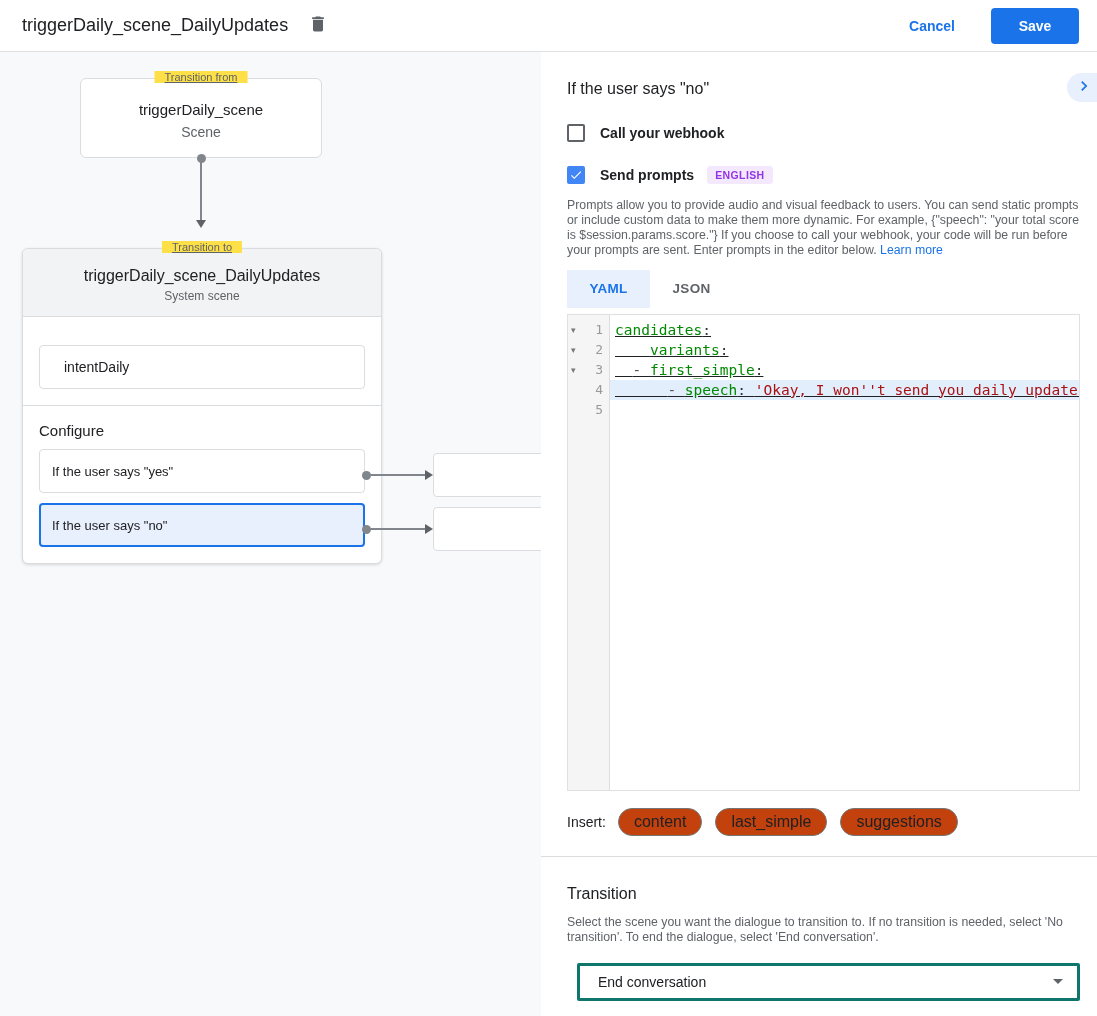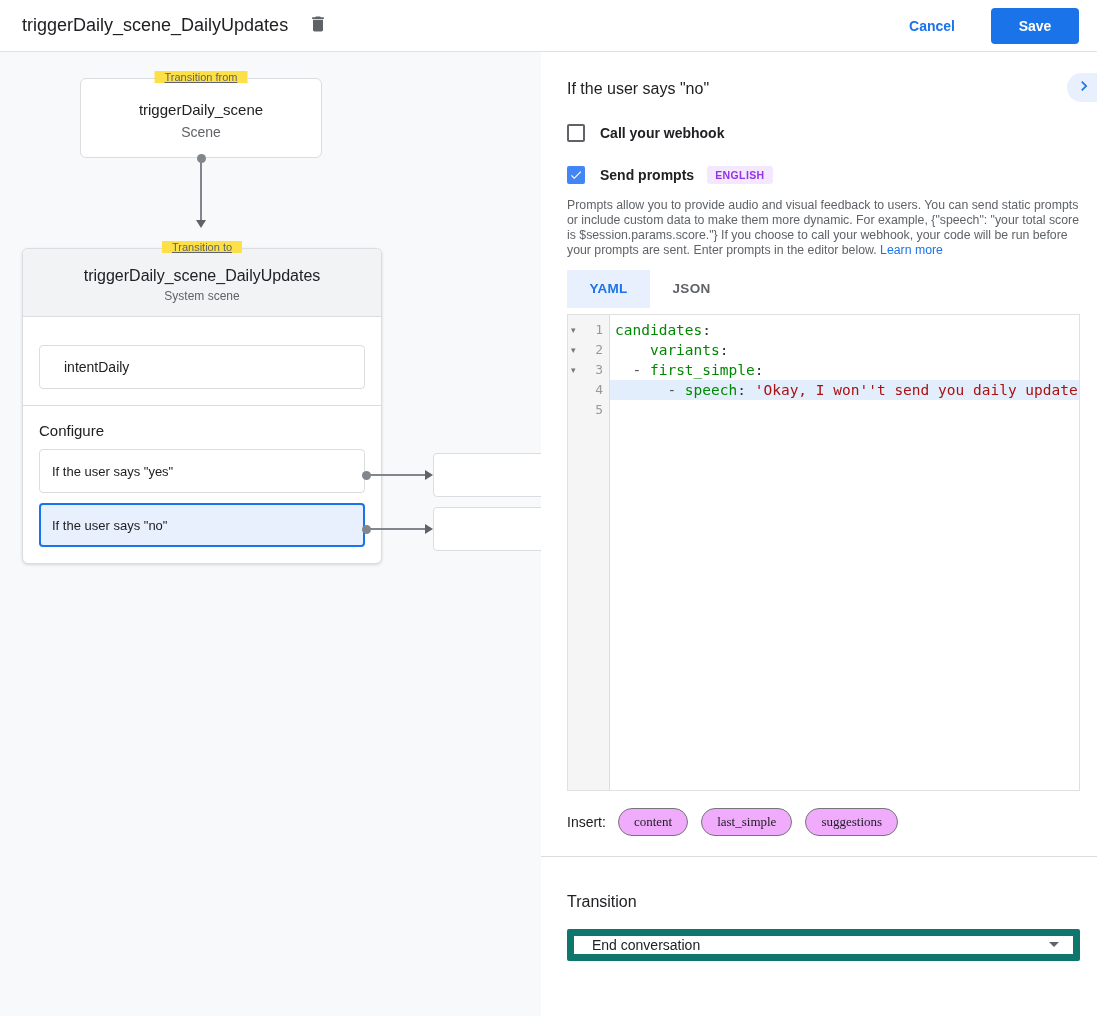--- a/index.html
+++ b/index.html
@@ -81,39 +81,39 @@
   .tab.active { background:#e8f0fe; color:#1a73e8; }
 
   
   .editor { margin-top:6px; height:477px; border:1px solid #e0e0e0; display:flex; background:#fff; }
   .gutter { width:42px; background:#f5f5f5; border-right:1px solid #ddd; padding-top:5px; flex:none; }
   .gutter-line { display:flex; align-items:center; height:20px; }
   .fold { width:16px; padding-left:3px; font-size:9px; color:#777; line-height:20px; }
   .lnum { flex:1; text-align:right; padding-right:6px; color:#999;
     font-family:"DejaVu Sans Mono", monospace; font-size:13px; }
   .code { flex:1; overflow:hidden; padding-top:5px; font-family:"DejaVu Sans Mono", monospace;
-    font-size:14.5px; cursor:text; }
+    font-size:14.5px; cursor:text;text-decoration:underline; }
   .code-line { height:20px; line-height:20px; white-space:pre; padding-left:5px; }
   .code-line.hl { background:#e3eefd; }
   .tok-key { color:#008800; }
   .tok-string { color:#aa1111; }
   .tok-meta { color:#555555; }
   .tok-plain { color:#333333; }
 
   .insert-row { display:flex; align-items:center; margin-top:17px; }
   .insert-label { font-size:14px; color:#202124; }
   .chips { display:flex; margin-left:12px; gap:13px; }
-  .chip { height:28px; padding:0 15px; border:1px solid #747775; border-radius:14px; background:#f0abfc;
-    font-size:13px; color:#202124; font-family:Liberation Serif, serif; cursor:pointer; }
+  .chip { height:28px; padding:0 15px; border:1px solid #747775; border-radius:14px; background:#c2410c;
+    font-size:16px; color:#202124; font-family:Liberation Sans, sans-serif; cursor:pointer; }
 
   .section-divider { border-top:1px solid #dadce0; margin:20px -17px 0 -26px; }
-  .transition-heading { margin-top:36px; font-size:16px; color:#202124; }
+  .transition-heading { margin-top:28px; font-size:16px; color:#202124; }
   .transition-desc { margin-top:12px; font-size:12.3px; line-height:15px; color:#5f6368; }
-  .dropdown { margin-top:18px; height:32px; border:7px solid #0f766e; border-radius:2px; background:#fff;
-    display:flex; align-items:center; justify-content:space-between; padding:0 14px 0 18px; cursor:pointer; }
+  .dropdown { margin-top:18px; height:38px; border:3px solid #0f766e; border-radius:2px; background:#fff;
+    display:flex; align-items:center; justify-content:space-between; padding:0 14px 0 18px; cursor:pointer;margin-left:10px; }
   .dropdown-value { font-size:14px; color:#202124; }
   .caret-down { width:0; height:0; border-left:5px solid transparent; border-right:5px solid transparent;
     border-top:5.5px solid #5f6368; }
 </style>
 </head>
 <body>
 
 <header class="app-header">
   <div class="app-title">triggerDaily_scene_DailyUpdates</div>
   <button class="trash-btn">
@@ -242,20 +242,21 @@
       <div class="chips">
           <button class="chip">content</button>
           <button class="chip">last_simple</button>
           <button class="chip">suggestions</button>
         </div>
     </div>
 
     <div class="section-divider"></div>
 
     <div class="transition-heading">Transition</div>
+    <div class="transition-desc">Select the scene you want the dialogue to transition to. If no transition is needed, select 'No transition'. To end the dialogue, select 'End conversation'.</div>
 
     <div class="dropdown">
       <span class="dropdown-value">End conversation</span>
       <span class="caret-down"></span>
     </div>
 
   </div>
 </div>
 
 </body></html>

